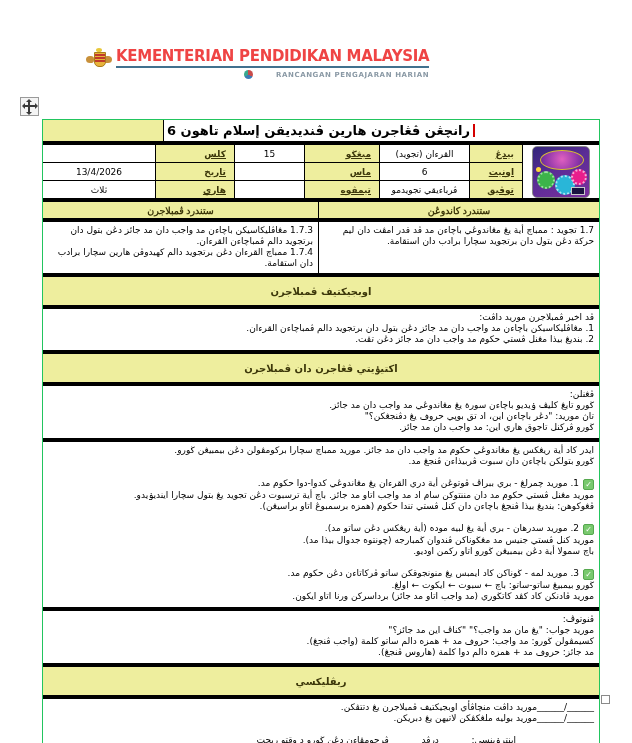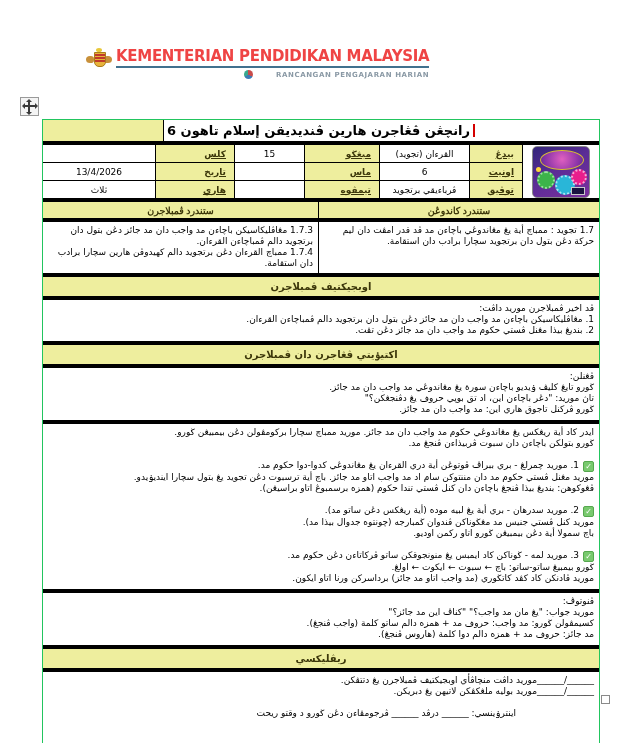--- a/index.html
+++ b/index.html
@@ -35,21 +35,21 @@
   .mh-dn{left:4.5px;bottom:0.5px;border-left:3px solid transparent;border-right:3px solid transparent;border-top:3.5px solid #3a3a3a;}
   .mh-lf{top:4.5px;left:0.5px;border-top:3px solid transparent;border-bottom:3px solid transparent;border-right:3.5px solid #3a3a3a;}
   .mh-rt{top:4.5px;right:0.5px;border-top:3px solid transparent;border-bottom:3px solid transparent;border-left:3.5px solid #3a3a3a;}
 
   
   .rph{position:absolute;left:42px;top:119px;width:556px;background:#000;border:1px solid #22c55e;
        display:flex;flex-direction:column;gap:4px;}
   .row{display:flex;gap:1px;background:transparent;}
   .cell{background:#fff;}
   .ylw{background:#eeee9e;}
-  .band{height:19px;background:#eeee9e;display:flex;align-items:center;justify-content:center;
+  .band{height:28px;background:#eeee9e;display:flex;align-items:center;justify-content:center;
         font-size:10px;font-weight:bold;color:#3c370a;direction:rtl;}
 
   
   .row-title{height:21px;position:relative;}
   .title-spacer{width:120px;}
   .title-main{flex:1;}
   .title-overlay{position:absolute;left:0;right:0;top:0;bottom:0;display:flex;align-items:center;
                  justify-content:center;direction:rtl;font-size:13px;font-weight:bold;color:#000;}
   .cursor-bar{display:inline-block;width:2px;height:13px;background:#d40000;margin-left:3px;vertical-align:middle;}
 
@@ -156,21 +156,21 @@
         <div class="cell ylw lblc">تاريخ</div>
         <div class="cell valc"></div>
         <div class="cell ylw lblc">ماس</div>
         <div class="cell valc">6</div>
         <div class="cell ylw lblc">اونيت</div>
 
         <div class="cell valc">ثلاث</div>
         <div class="cell ylw lblc">هاري</div>
         <div class="cell valc"></div>
         <div class="cell ylw lblc">تيمڤوه</div>
-        <div class="cell valc">ڤرباءيقي برتجويد</div>
+        <div class="cell valc">ڤرباءيقي تجويدمو</div>
         <div class="cell ylw lblc">توڤيق</div>
       </div>
       <div class="cell logo-cell">
         <div class="cover">
           <span class="oval"></span>
             <span class="spark"></span>
           <span class="g1"></span>
             <span class="g2"></span>
             <span class="g3"></span>
           <span class="chip"></span>

